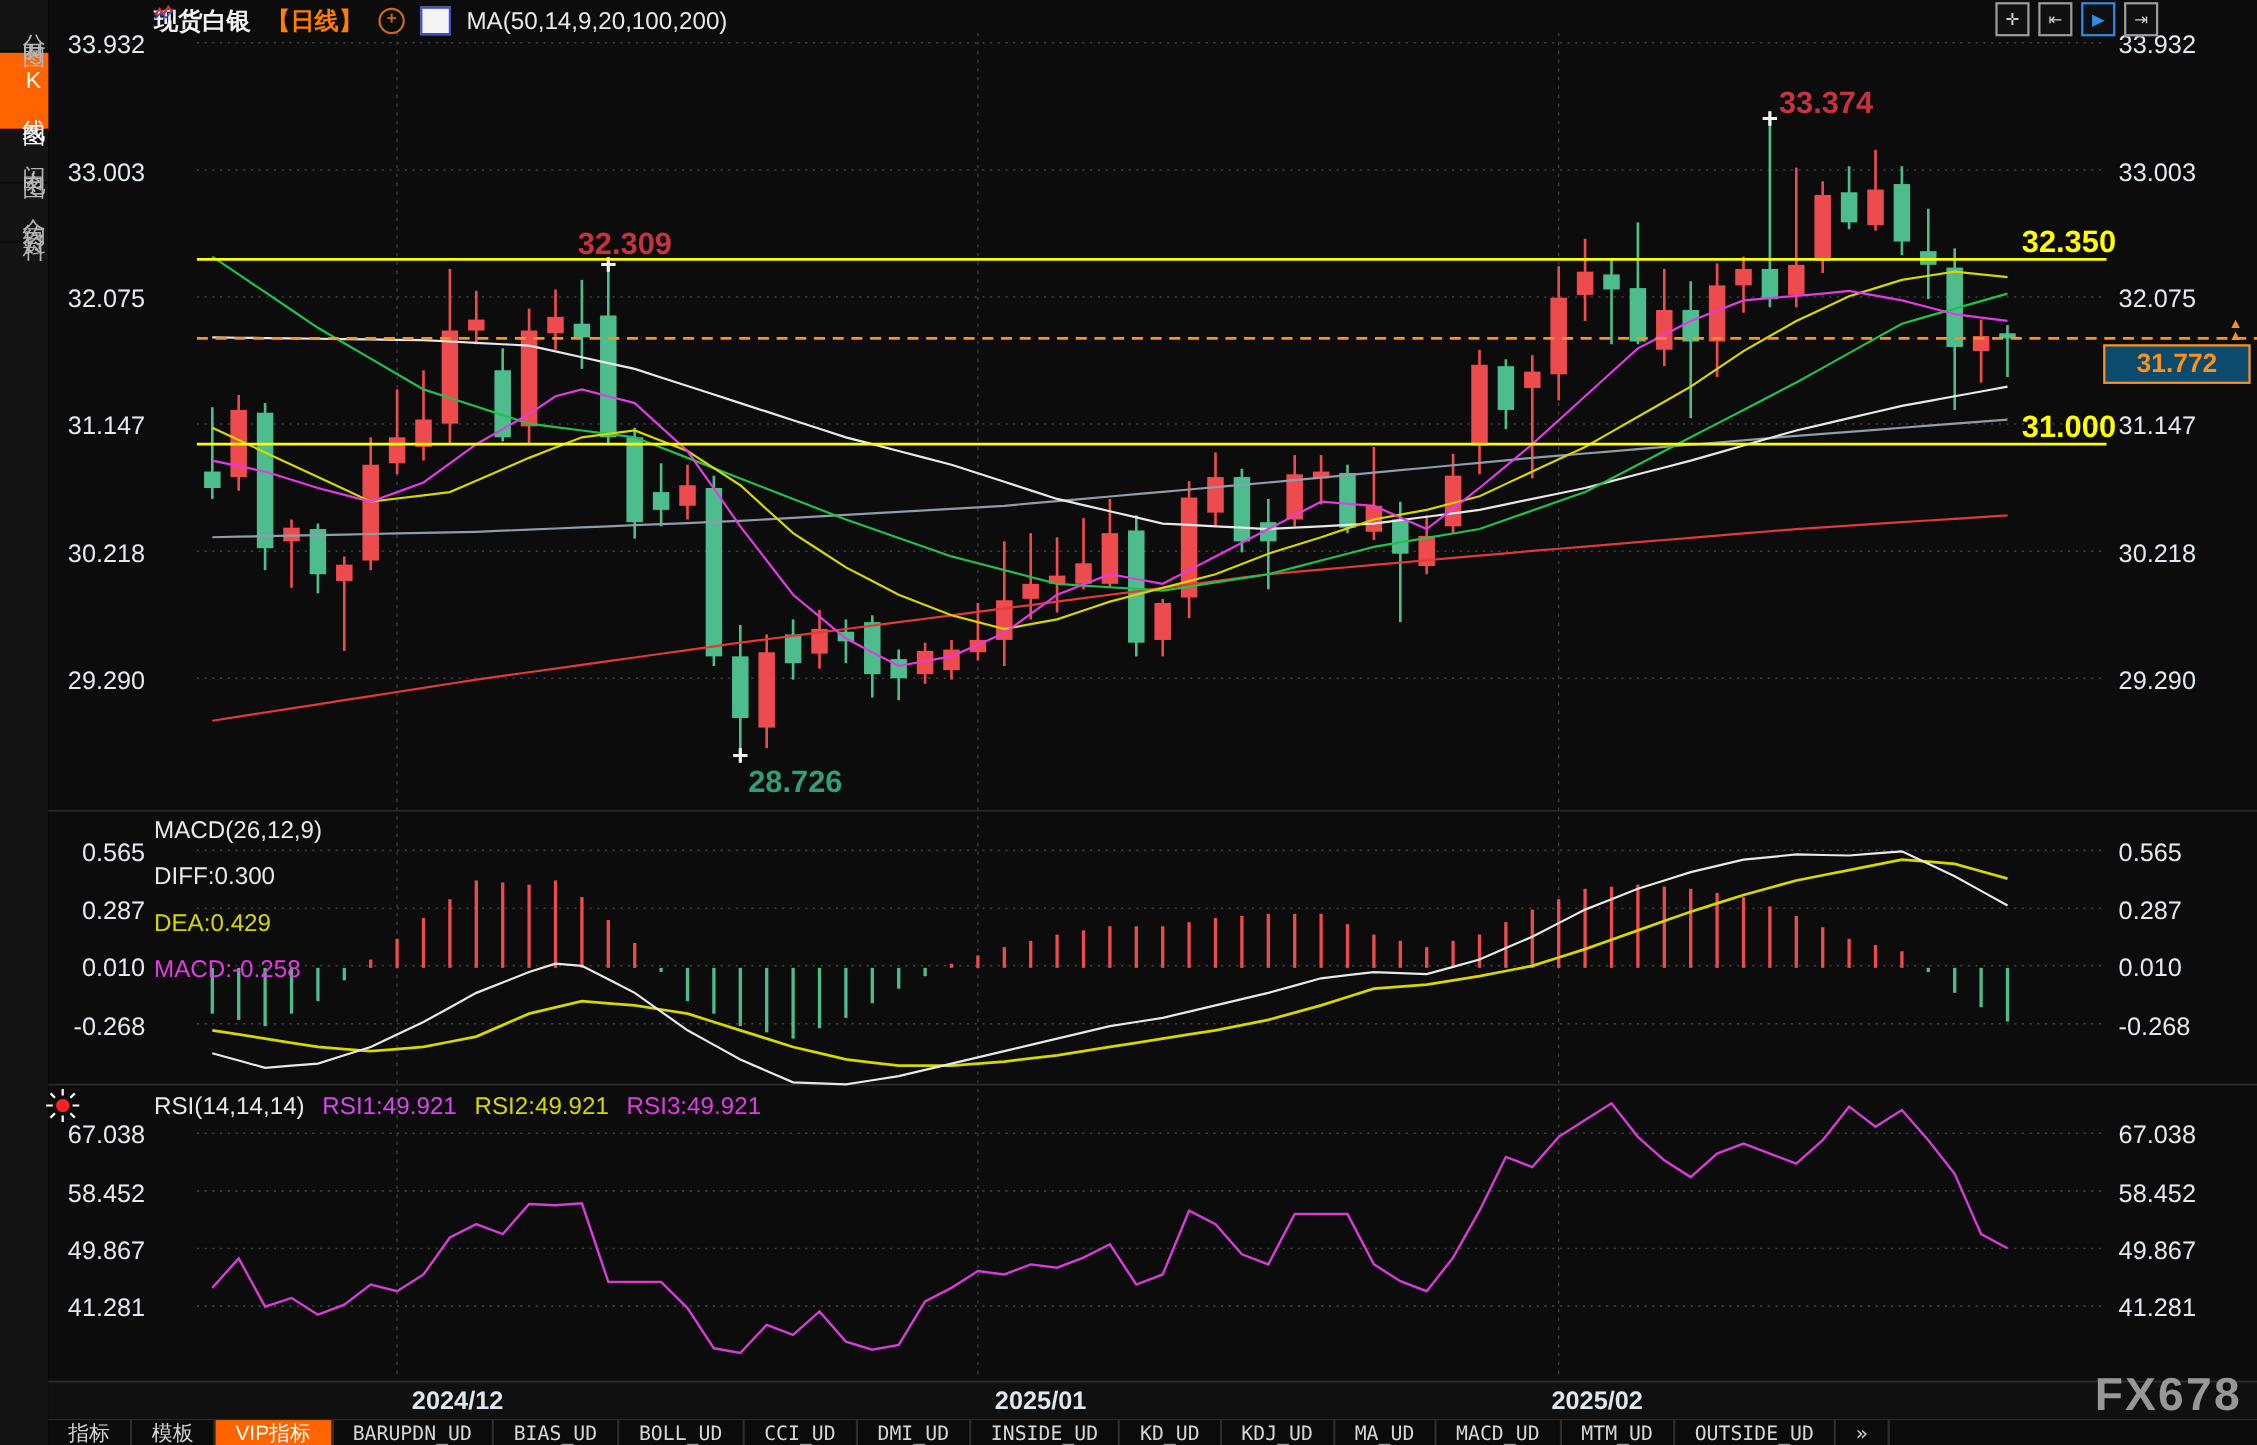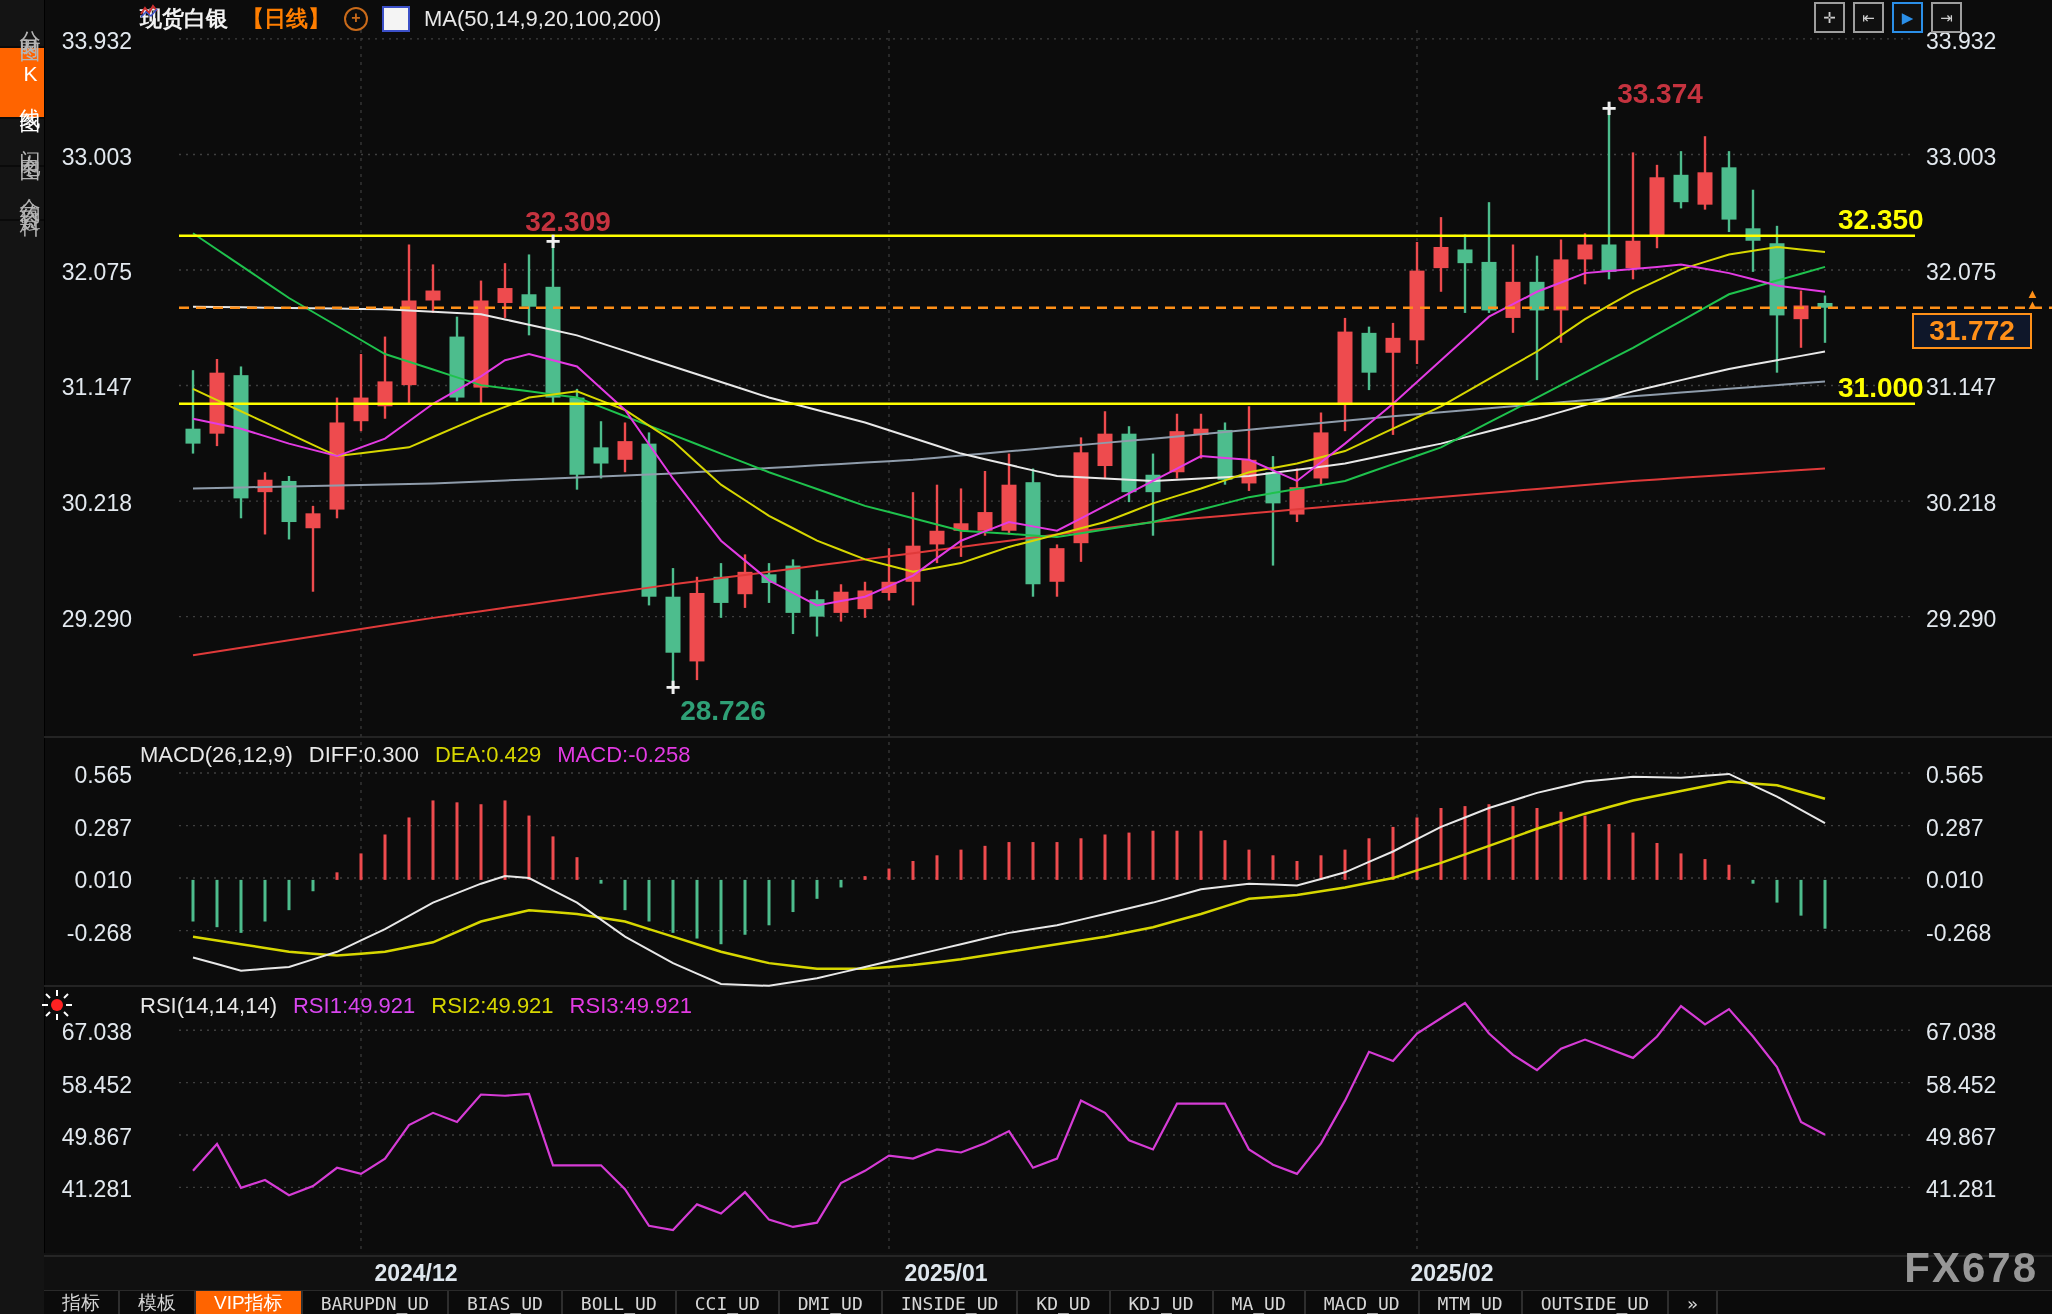--- a/index.html
+++ b/index.html
@@ -23,22 +23,22 @@
             justify-content:center;font-size:15px;background:#101010;cursor:pointer;}
   .tool-btn.active{border-color:#2b8fe8;color:#2b8fe8;}
   
   .axlab{position:absolute;font-size:23px;color:#e3e9ef;transform:translateY(-50%);}
   .axlab.left{width:128px;text-align:right;}
   
   .ann{position:absolute;transform:translateX(-50%);font-size:28px;font-weight:bold;white-space:nowrap;z-index:5;}
   .ann.red{color:#c5333f;}
   .ann.green{color:#2fa076;}
   .ann.yellow{color:#ffff00;transform:none;}
-  .price-tag{position:absolute;left:1912px;top:313px;width:120px;height:36px;border:2px solid #ff9018;
-             background:#0f172a;color:#ff9018;font-size:28px;font-weight:bold;display:flex;align-items:center;
+  .price-tag{position:absolute;left:1912px;top:313px;width:134px;height:36px;border:2px solid #ff9018;
+             background:#0c4a6e;color:#ff9018;font-size:24px;font-weight:bold;display:flex;align-items:center;
              justify-content:center;box-sizing:border-box;z-index:6;}
   .tag-arrows{position:absolute;left:2026px;top:288px;color:#ff9018;font-size:13px;line-height:11px;text-align:center;z-index:6;}
   
   .ind-hdr{position:absolute;display:flex;gap:16px;font-size:22px;white-space:nowrap;z-index:5;}
   
   .xstrip{position:absolute;left:44px;right:0;top:1253px;height:38px;background:#101010;}
   .period-pill{position:absolute;left:55px;top:1250px;width:135px;height:48px;background:#1d1d1d;
                display:flex;align-items:center;justify-content:center;gap:8px;color:#ff7e00;
                font-size:24px;font-weight:bold;z-index:6;cursor:pointer;margin-top:48px;}
   .month{position:absolute;top:1260px;transform:translateX(-50%);font-size:23px;font-weight:bold;color:#dfe7ee;z-index:5;}
@@ -363,21 +363,21 @@
     </div>
 
   <div class="ann red" id="ann-swing-high" style="left: 568px; top: 206px;">32.309</div>
   <div class="ann red" id="ann-peak-high" style="left: 1660px; top: 78px;">33.374</div>
   <div class="ann green" id="ann-swing-low" style="left: 723px; top: 695px;">28.726</div>
   <div class="ann yellow" id="ann-res" style="left: 1838px; top: 204px;">32.350</div>
   <div class="ann yellow" id="ann-sup" style="left: 1838px; top: 372px;">31.000</div>
   <div class="price-tag">31.772</div>
   <div class="tag-arrows">▲<br>▲</div>
 
-  <div class="ind-hdr" style="left:140px;top:742px;">
+  <div class="ind-hdr" style="left:140px;top:742px;flex-direction:column;">
     <span style="color:#e8e8e8;">MACD(26,12,9)</span>
     <span style="color:#e8e8e8;">DIFF:0.300</span>
     <span style="color:#d7d700;">DEA:0.429</span>
     <span style="color:#e33be3;">MACD:-0.258</span>
   </div>
   <div class="ind-hdr" style="left:140px;top:993px;">
     <span style="color:#e8e8e8;">RSI(14,14,14)</span>
     <span style="color:#d946ef;">RSI1:49.921</span>
     <span style="color:#d7d700;">RSI2:49.921</span>
     <span style="color:#e33be3;">RSI3:49.921</span>

